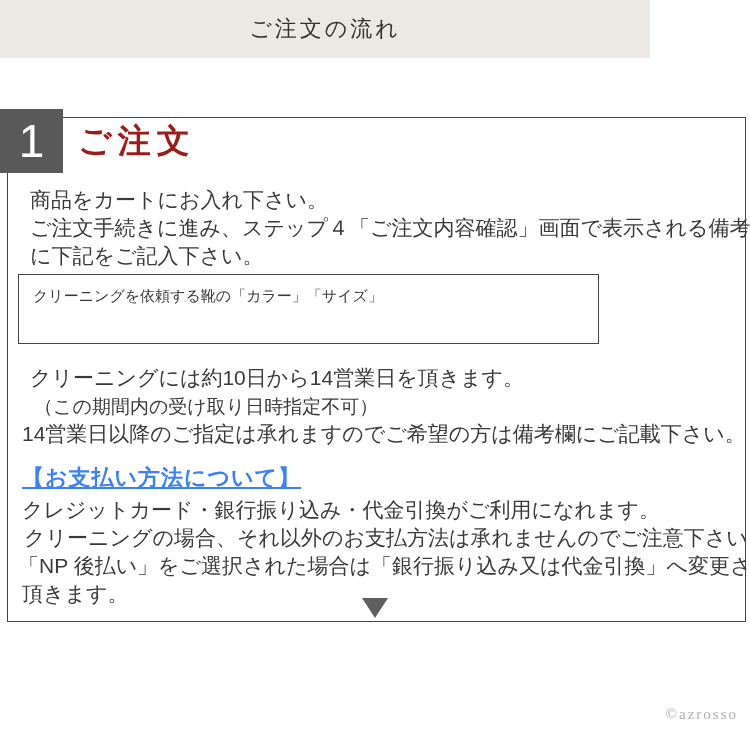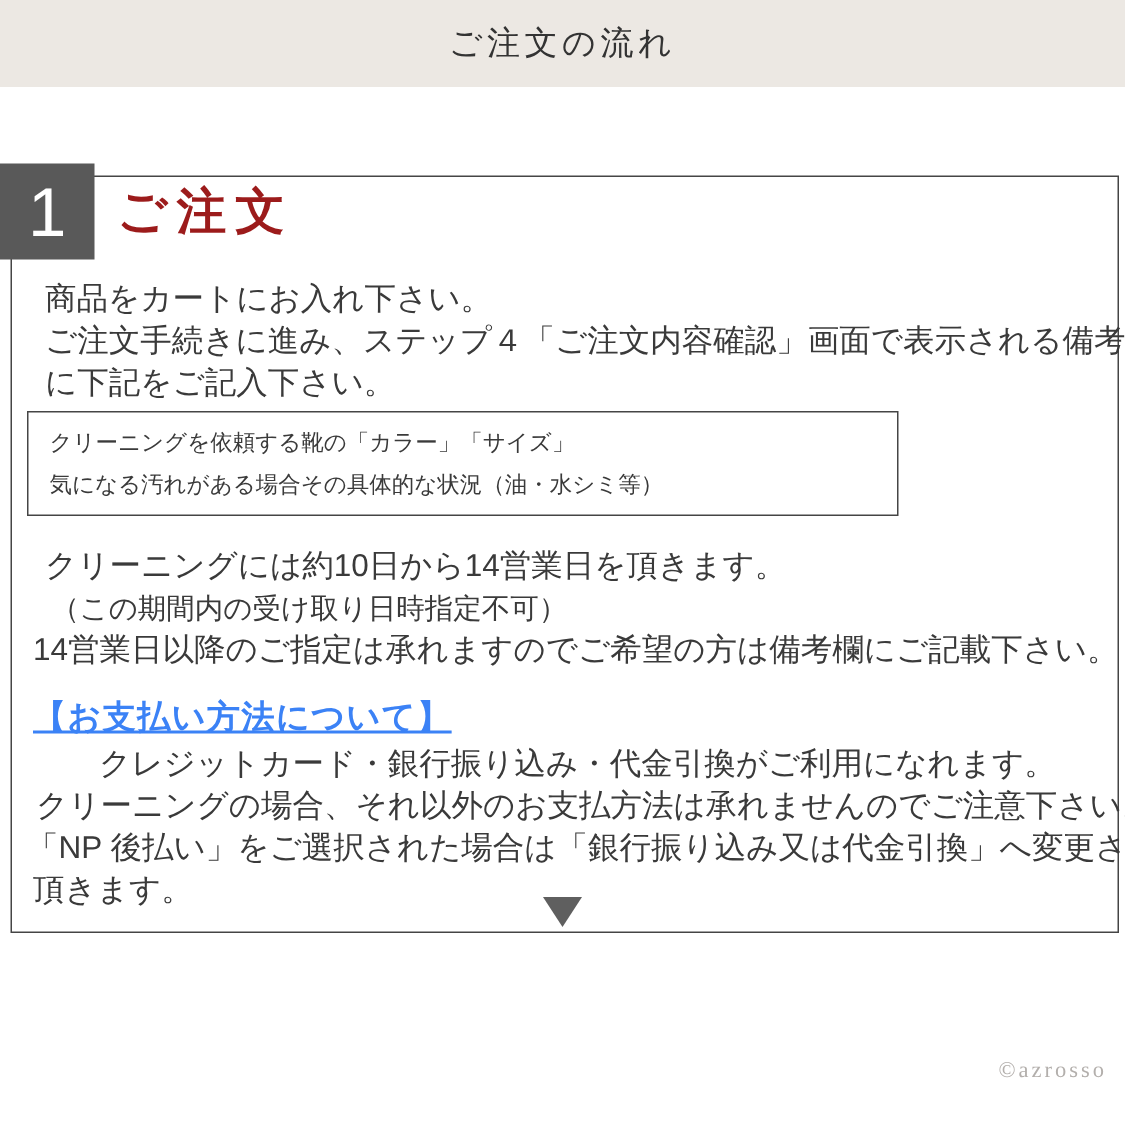--- a/index.html
+++ b/index.html
@@ -11,21 +11,21 @@
     height: 750px;
     position: relative;
     background: #ffffff;
     font-family: "Liberation Sans", "DejaVu Sans", sans-serif;
     color: #3a3a3a;
     overflow: hidden;
   }
   .header-bar {
     position: absolute;
     left: 0; top: 0;
-    width: 750px; height: 58px;
+    width: 650px; height: 58px;
     background: #ece8e3;
     display: flex;
     align-items: center;
     justify-content: center;
   }
   .header-title {
     font-size: 22px;
     color: #333333;
     letter-spacing: 3px;
     font-weight: 500;
@@ -130,29 +130,28 @@
 </div>
 
 <div class="step-title">ご注文</div>
 
 <div class="text-line" style="top:186px;">商品をカートにお入れ下さい。</div>
 <div class="text-line" style="top:214px;">ご注文手続きに進み、ステップ４「ご注文内容確認」画面で表示される備考欄</div>
 <div class="text-line" style="top:242px;">に下記をご記入下さい。</div>
 
 <div class="note-box">
   <div class="note-line">クリーニングを依頼する靴の「カラー」「サイズ」</div>
-  <div class="note-line">気になる汚れがある場合その具体的な状況（油・水シミ等）</div>
 </div>
 
 <div class="text-line" style="top:364px;">クリーニングには約10日から14営業日を頂きます。</div>
 <div class="text-line small-line" style="left:34px; top:393px;">（この期間内の受け取り日時指定不可）</div>
 <div class="text-line" style="left:22px; top:420px;">14営業日以降のご指定は承れますのでご希望の方は備考欄にご記載下さい。</div>
 
 <div class="payment-heading">【お支払い方法について】</div>
 
-<div class="text-line" style="left:22px; top:496px;margin-left:44px;">クレジットカード・銀行振り込み・代金引換がご利用になれます。</div>
+<div class="text-line" style="left:22px; top:496px;">クレジットカード・銀行振り込み・代金引換がご利用になれます。</div>
 <div class="text-line" style="left:24px; top:524px;">クリーニングの場合、それ以外のお支払方法は承れませんのでご注意下さい。</div>
 <div class="text-line" style="left:18px; top:552px;">「NP 後払い」をご選択された場合は「銀行振り込み又は代金引換」へ変更させて</div>
 <div class="text-line" style="left:22px; top:580px;">頂きます。</div>
 
 <div class="down-triangle"></div>
 
 <div class="watermark">©azrosso</div>
 
 </body></html>

